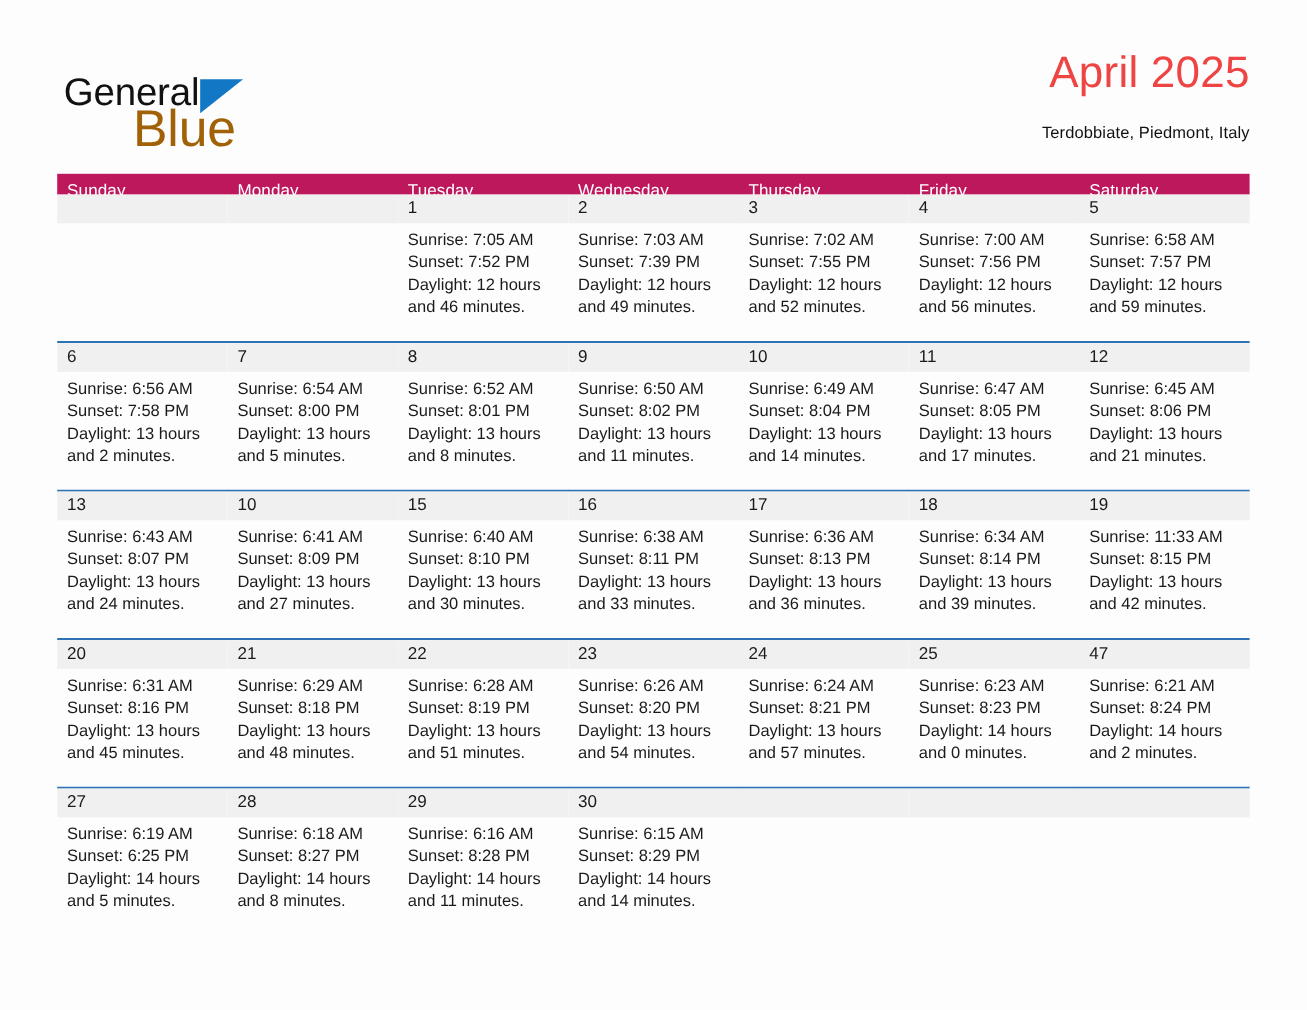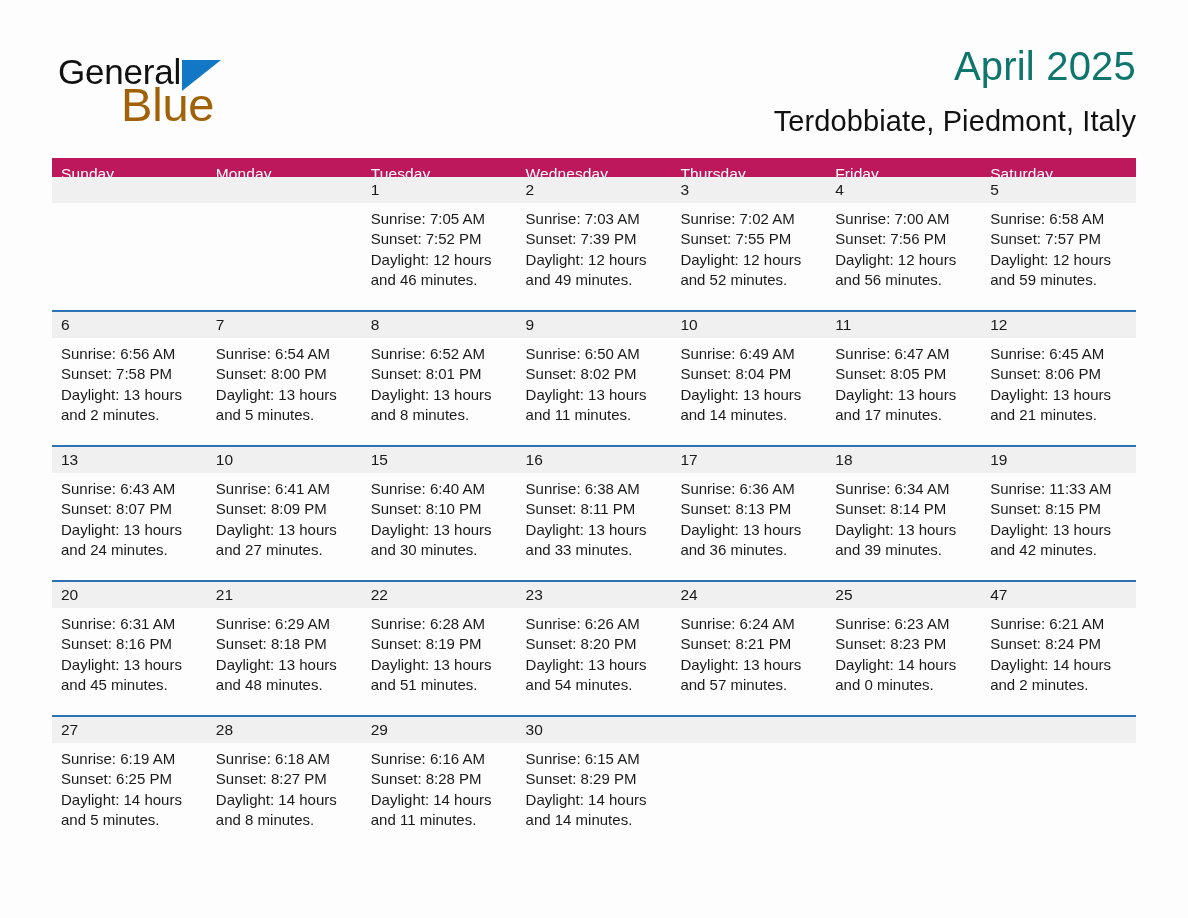--- a/index.html
+++ b/index.html
@@ -25,21 +25,21 @@
   .top {
     position: absolute;
     left: 52px;
     top: 40px;
     right: 52px;
     height: 108px;
   }
   .logo {
     position: absolute;
     left: 6px;
-    top: 12px;
+    top: 24px;
     width: 300px;
     height: 92px;
   }
   .logo-row1 {
     position: relative;
     height: 42px;
     display: flex;
     align-items: flex-start;
   }
   .logo-general {
@@ -66,27 +66,27 @@
   }
   .title-block {
     position: absolute;
     right: 0;
     top: 0;
     text-align: right;
   }
   .cal-title {
     font-size: 40px;
     line-height: 52px;
-    color: #0f766e;
+    color: #ef4444;
     font-weight: normal;
     margin: 0;
     letter-spacing: 0.2px;
   }
   .cal-subtitle {
-    font-size: 29px;
+    font-size: 15px;
     line-height: 30px;
     color: #111111;
     margin: 14px 0 0 0;
     font-weight: normal;
     letter-spacing: 0.1px;
   }
 
   
   .calendar {
     position: absolute;

